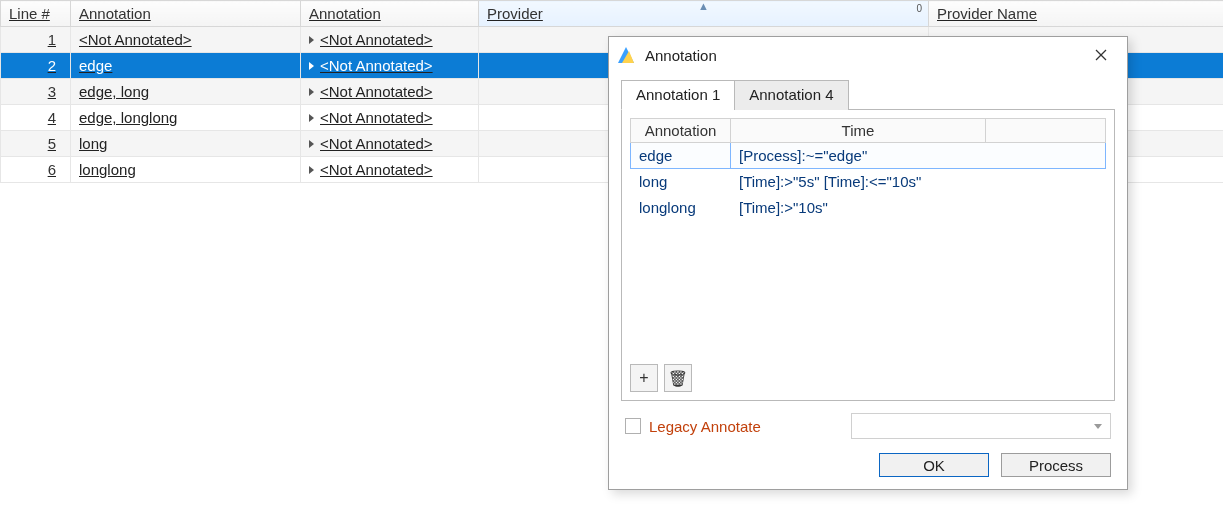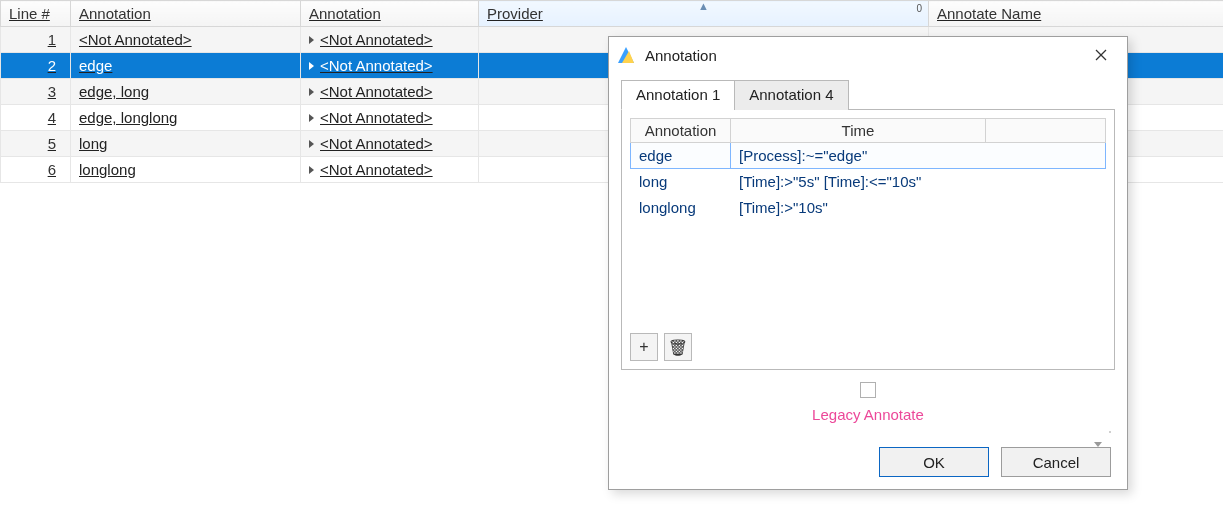--- a/index.html
+++ b/index.html
@@ -100,28 +100,28 @@
     border:1px solid #7eb6ff;
     background:#fbfdff;
   }
 
   .inner-toolbar { margin-top:auto; display:flex; gap:6px; padding-top:6px; }
   .iconbtn {
     width:28px; height:28px; border:1px solid #b9b9b9; background:#f4f4f4;
     display:flex; align-items:center; justify-content:center; font-size:16px; color:#333;
   }
 
-  .legacy-row { display:flex; align-items:center; gap:8px; padding:12px 4px 0 4px; color:#ec4899;flex-direction:column; }
+  .legacy-row { display:flex; align-items:center; gap:8px; padding:12px 4px 0 4px; color:#c2410c; }
   .legacy-check { width:16px; height:16px; border:1px solid #b0b0b0; background:#fff; }
   .legacy-combo { flex:1; height:26px; border:1px solid #d0d0d0; margin-left:auto; max-width:260px; position:relative; }
   .legacy-combo:after { content:""; position:absolute; right:8px; top:10px; border-left:4px solid transparent; border-right:4px solid transparent; border-top:5px solid #9a9a9a; }
 
   .dlg-buttons { display:flex; justify-content:flex-end; gap:12px; padding:14px 4px 12px 4px; }
   .btn {
-    min-width:110px; height:30px; border:1px solid #9c9c9c; background:#f1f1f1;
+    min-width:110px; height:24px; border:1px solid #9c9c9c; background:#f1f1f1;
     display:flex; align-items:center; justify-content:center;
   }
   .btn.primary { border:1px solid #0b66c3; }
 </style>
 </head>
 <body>
 
 <div class="app">
 
   <table class="grid">
@@ -135,21 +135,21 @@
     <thead>
       <tr>
         <th>Line #</th>
         <th>Annotation</th>
         <th>Annotation</th>
         <th class="sorted">
           <span class="sortglyph">▲</span>
           <span>Provider</span>
           <span class="supzero">0</span>
         </th>
-        <th>Annotate Name</th>
+        <th>Provider Name</th>
       </tr>
     </thead>
     <tbody id="grid-body">
         <tr>
           <td class="lineno">1</td>
           <td>&lt;Not Annotated&gt;</td>
           <td><span class="expander"></span>&lt;Not Annotated&gt;</td>
           <td></td>
           <td></td>
         </tr>
@@ -254,18 +254,18 @@
       </div>
 
       <div class="legacy-row">
         <div class="legacy-check"></div>
         <span>Legacy Annotate</span>
         <div class="legacy-combo"></div>
       </div>
 
       <div class="dlg-buttons">
         <div class="btn primary">OK</div>
-        <div class="btn">Cancel</div>
+        <div class="btn">Process</div>
       </div>
     </div>
   </div>
 
 </div>
 
 </body></html>

